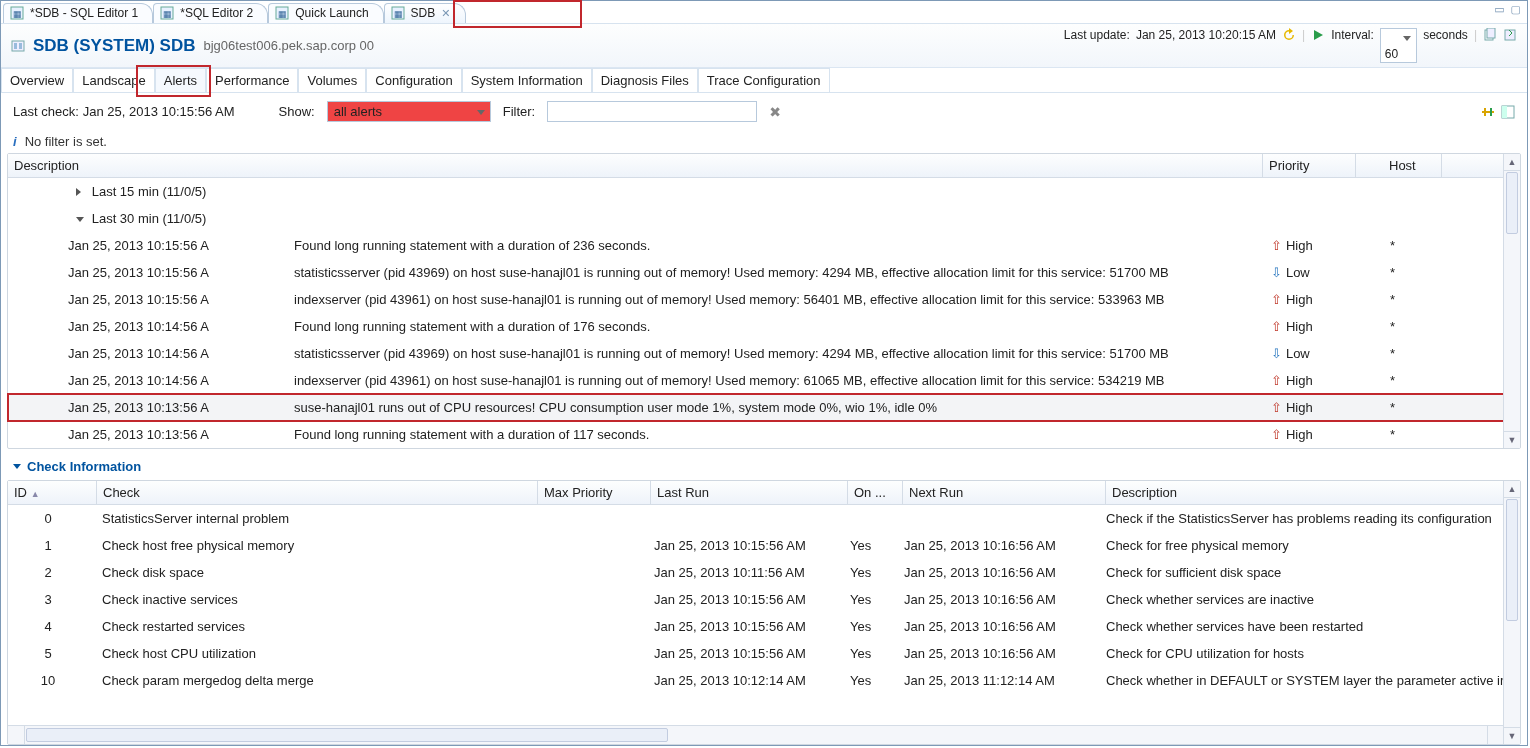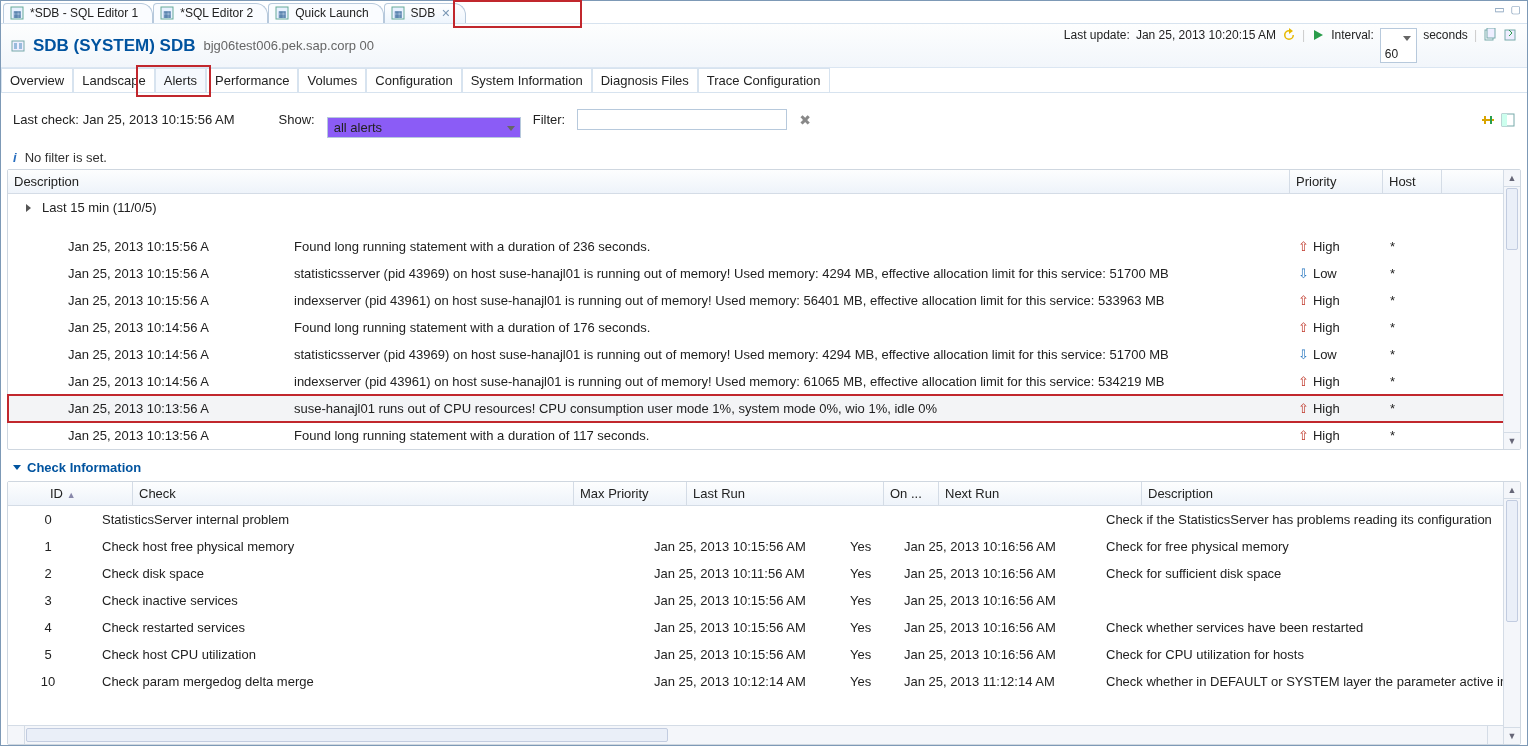--- a/index.html
+++ b/index.html
@@ -14,42 +14,42 @@
 .hdr-title{color:#00539f;font-size:17px;font-weight:bold;}
 .hdr-sub{color:#666;font-size:13px;}
 .hdr-spacer{flex:1;}
 .hdr-right{display:flex;gap:6px;}
 .interval-select{border:1px solid #b7c9dc;background:#fff;padding:18px 18px 1px 4px;position:relative;}
 .interval-select::after{content:"";position:absolute;right:5px;top:7px;border-left:4px solid transparent;border-right:4px solid transparent;border-top:5px solid #666;}
 .navtabs{display:flex;border-bottom:1px solid #d7e3ef;}
 .navtabs .ntab{padding:4px 8px;border:1px solid #d7e3ef;border-bottom:none;background:#fff;font-size:13px;cursor:pointer;}
 .navtabs .ntab.active{background:#f5f9fe;}
 .toolbar{display:flex;align-items:center;gap:12px;padding:8px 12px;}
-.toolbar .combo{border:1px solid #b7c9dc;padding:2px 36px 2px 6px;position:relative;background:#8b5cf6;width:150px;margin-top:16px;}
+.toolbar .combo{border:1px solid #b7c9dc;padding:2px 6px 2px 6px;position:relative;background:#ef4444;width:150px;}
 .toolbar .combo::after{content:"";position:absolute;right:5px;top:8px;border-left:4px solid transparent;border-right:4px solid transparent;border-top:5px solid #666;}
 .toolbar input[type=text]{border:1px solid #b7c9dc;padding:2px 4px;width:200px;}
 .toolbar .clear{color:#888;font-size:14px;cursor:pointer;}
 .toolbar .right-icns{margin-left:auto;display:flex;gap:6px;}
 .info-row{padding:4px 12px;display:flex;align-items:center;gap:8px;color:#333;}
 .info-row .i{color:#2a6fbf;font-style:italic;font-weight:bold;}
 .scroll-outer{position:relative;margin:0 6px;border:1px solid #cfd7e0;border-radius:2px;}
 .right-scroll{position:absolute;right:0;top:0;bottom:0;width:16px;background:#f4f6fa;border-left:1px solid #d4dce6;}
 .right-scroll .btn{height:16px;border-bottom:1px solid #d4dce6;display:flex;align-items:center;justify-content:center;font-size:9px;color:#667;}
 .right-scroll .btn.dn{position:absolute;bottom:0;border-top:1px solid #d4dce6;border-bottom:none;width:100%;}
 .right-scroll .thumb{position:absolute;left:2px;right:2px;border:1px solid #c2cce0;border-radius:2px;background:#eaeff8;}
 .table-hdr{display:flex;background:linear-gradient(#fdfefe,#eef3fa);border-bottom:1px solid #d4dce6;font-size:13px;margin-right:16px;}
 .col{border-right:1px solid #d4dce6;padding:4px 6px;overflow:hidden;white-space:nowrap;text-overflow:clip;}
 .alerts .col-time{width:214px;}
 .alerts .col-desc{flex:1;}
 .alerts .col-prio{width:80px;}
-.alerts .col-host{width:46px;}
+.alerts .col-host{width:46px;margin-left:27px;}
 .alerts .col-blank{width:50px;border-right:none;}
 .row{display:flex;font-size:13px;border-bottom:0;padding:2px 0;margin-right:16px;}
 .row .col{border-right:0;}
-.row.group .col-time{padding-left:34px;}
+.row.group .col-time{padding-left:34px;text-align:center;}
 .row.group .tw{position:relative;}
 .row.group .tw::before{content:"";position:absolute;left:-16px;top:4px;border-top:4px solid transparent;border-bottom:4px solid transparent;border-left:5px solid #555;}
 .row.group.exp .tw::before{border-left:4px solid transparent;border-right:4px solid transparent;border-top:5px solid #555;border-bottom:none;left:-16px;top:6px;}
 .row.alert .col-time{padding-left:60px;}
 .prio{display:inline-flex;align-items:center;gap:4px;}
 .prio .up{color:#c0392b;}
 .prio .dn{color:#2b78c0;}
 .row.sel{background:#f3f4f6;outline:2px solid #c1272d;outline-offset:-1px;}
 .section-title{display:flex;align-items:center;gap:6px;color:#00539f;font-weight:bold;padding:10px 12px 6px;}
 .section-title .tri{width:0;height:0;border-top:5px solid #00539f;border-left:4px solid transparent;border-right:4px solid transparent;}
@@ -220,20 +220,21 @@
     </div>
     <div id="alerts-body">
         <div class="row group">
           <div class="col col-time"><span class="tw"></span>Last 15 min (11/0/5)</div>
           <div class="col col-desc"></div>
           <div class="col col-prio"></div>
           <div class="col col-host"></div>
           <div class="col col-blank"></div>
         </div>
         <div class="row group exp">
+          <div class="col col-time"><span class="tw"></span>Last 30 min (11/0/5)</div>
           <div class="col col-desc"></div>
           <div class="col col-prio"></div>
           <div class="col col-host"></div>
           <div class="col col-blank"></div>
         </div>
         <div class="row alert">
           <div class="col col-time">Jan 25, 2013 10:15:56 A</div>
           <div class="col col-desc">Found long running statement with a duration of 236 seconds.</div>
           <div class="col col-prio"><span class="prio"><span class="up">⇧</span> High</span></div>
           <div class="col col-host">*</div>
@@ -296,21 +297,21 @@
     </div>
   </div>
 
   <div class="section-title">
     <span class="tri"></span>
     <span>Check Information</span>
   </div>
 
   <div class="scroll-outer checks" style="flex:1;display:flex;flex-direction:column;">
     <div class="table-hdr">
-      <div class="col col-id" style="text-align:left;margin-left:36px;"><span>ID</span> <span style="color:#88a;font-size:9px;">▲</span></div>
+      <div class="col col-id" style="text-align:left;"><span>ID</span> <span style="color:#88a;font-size:9px;">▲</span></div>
       <div class="col col-check">Check</div>
       <div class="col col-maxp">Max Priority</div>
       <div class="col col-last">Last Run</div>
       <div class="col col-on">On ...</div>
       <div class="col col-next">Next Run</div>
       <div class="col col-cdesc">Description</div>
     </div>
     <div id="checks-body" style="flex:1;overflow:hidden;">
         <div class="row">
           <div class="col col-id">0</div>
@@ -339,20 +340,21 @@
           <div class="col col-next">Jan 25, 2013 10:16:56 AM</div>
           <div class="col col-cdesc">Check for sufficient disk space</div>
         </div>
         <div class="row">
           <div class="col col-id">3</div>
           <div class="col col-check">Check inactive services</div>
           <div class="col col-maxp"></div>
           <div class="col col-last">Jan 25, 2013 10:15:56 AM</div>
           <div class="col col-on">Yes</div>
           <div class="col col-next">Jan 25, 2013 10:16:56 AM</div>
+          <div class="col col-cdesc">Check whether services are inactive</div>
         </div>
         <div class="row">
           <div class="col col-id">4</div>
           <div class="col col-check">Check restarted services</div>
           <div class="col col-maxp"></div>
           <div class="col col-last">Jan 25, 2013 10:15:56 AM</div>
           <div class="col col-on">Yes</div>
           <div class="col col-next">Jan 25, 2013 10:16:56 AM</div>
           <div class="col col-cdesc">Check whether services have been restarted</div>
         </div>

